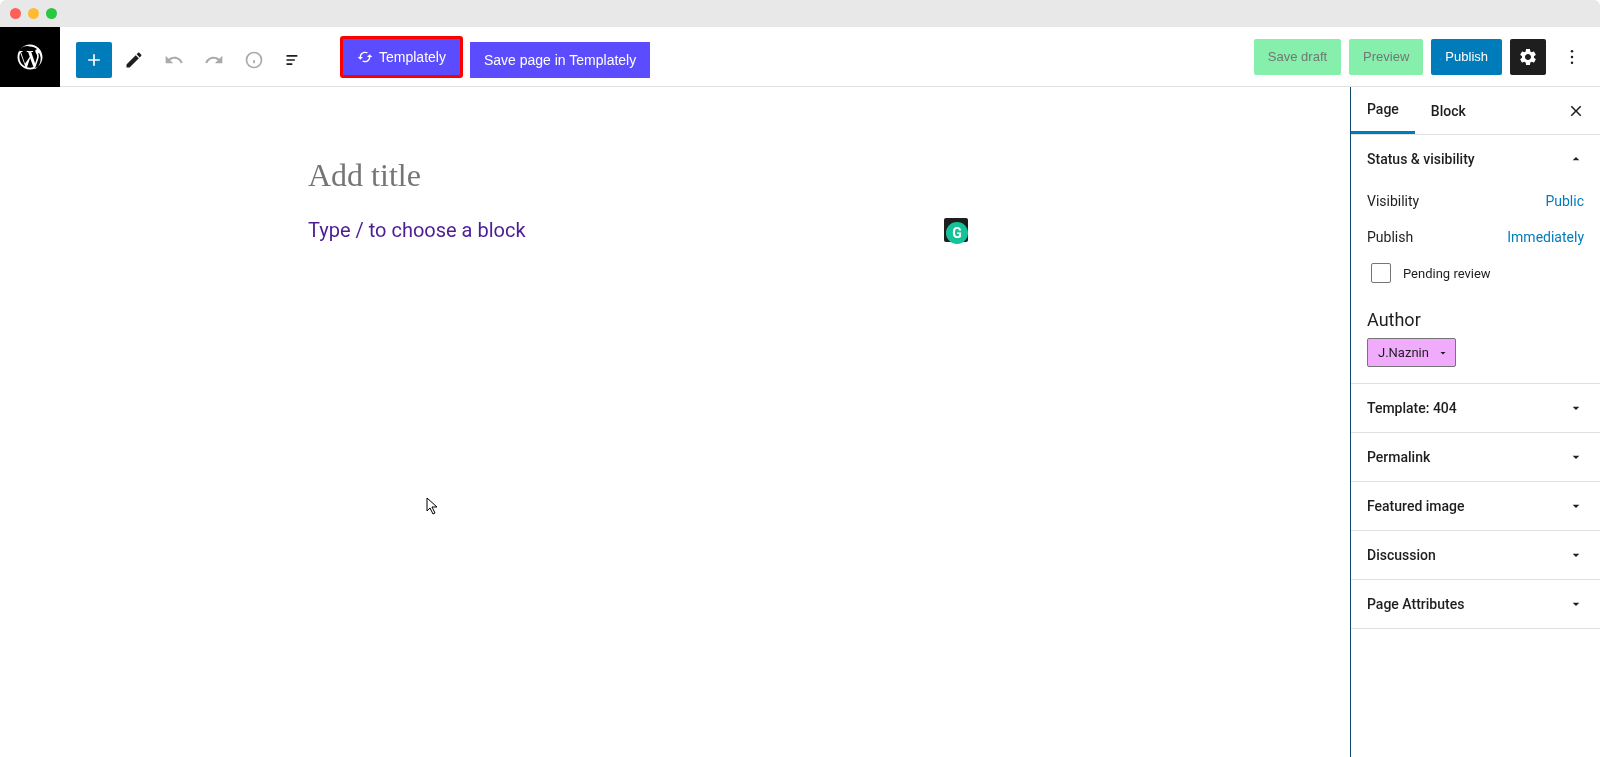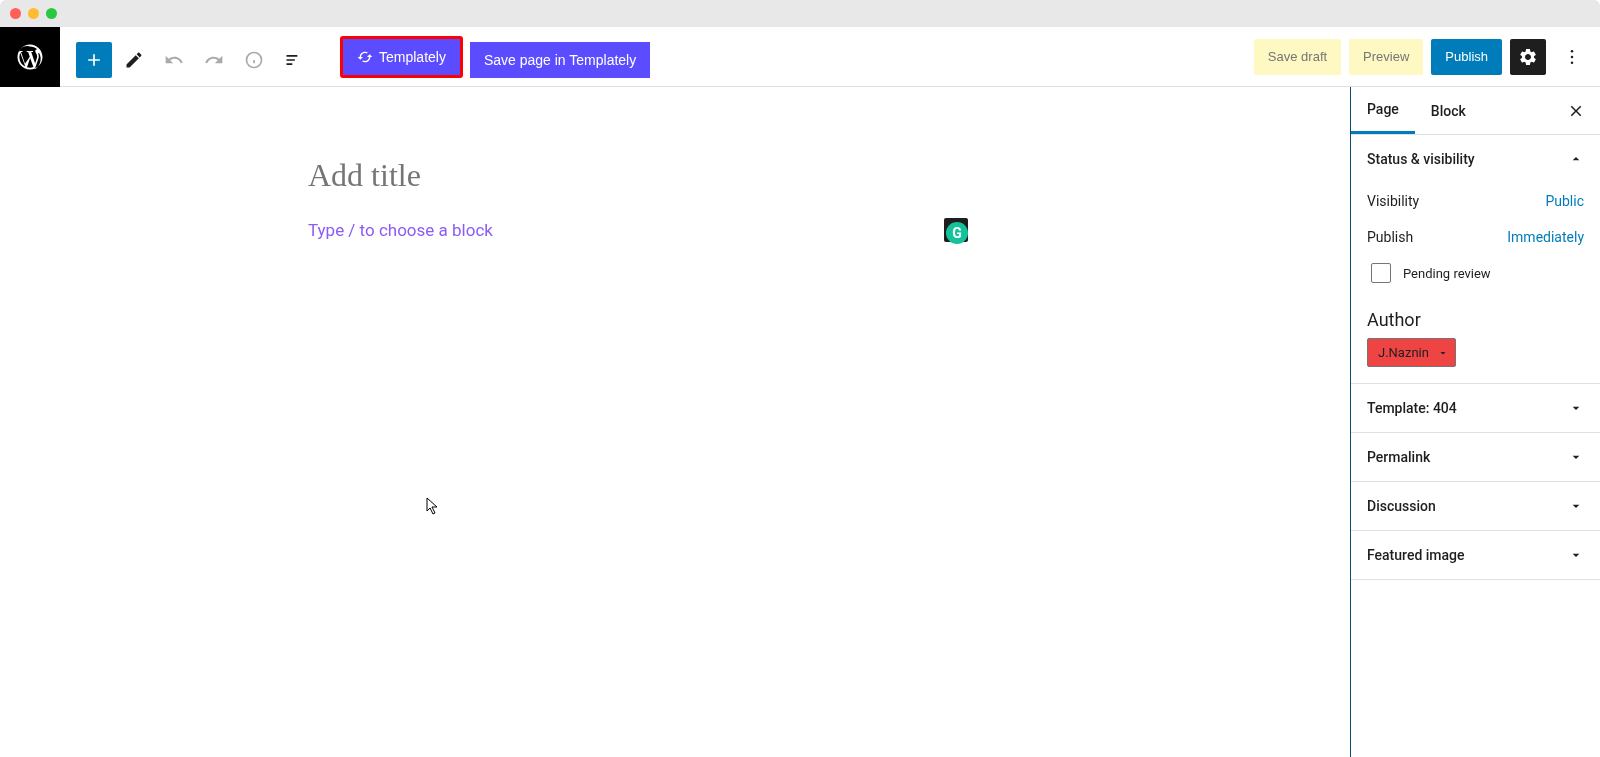--- a/index.html
+++ b/index.html
@@ -12,43 +12,43 @@
 .topbar { height: 60px; border-bottom: 1px solid #e0e0e0; display: flex; align-items: center; }
 .wp-logo { width: 60px; height: 60px; background: #000; display: flex; align-items: center; justify-content: center; }
 .wp-logo svg { width: 30px; height: 30px; }
 .tool-group-left { display: flex; align-items: flex-end; gap: 4px; padding-left: 16px; }
 .icon-btn { width: 36px; height: 36px; display: flex; align-items: center; justify-content: center; border: none; background: transparent; cursor: pointer; border-radius: 2px; }
 .icon-btn.primary-blue { background: #007cba; color: #fff; }
 .icon-btn.dark { background: #1e1e1e; color: #fff; }
 .tmpl-btn { background: #5b4cff; color: #fff; border: none; height: 36px; padding: 0 14px; font-size: 14px; cursor: pointer; display: flex; align-items: center; gap: 6px; }
 .tmpl-highlight { border: 3px solid #ff0000; border-radius: 3px; display: inline-flex; margin-left: 24px; }
 .tool-group-right { margin-left: auto; display: flex; align-items: center; gap: 8px; padding-right: 10px; }
-.btn-light { background: #fef9c3; border: none; height: 36px; padding: 0 14px; font-size: 13px; color: #757575; cursor: pointer; border-radius: 2px; }
+.btn-light { background: #86efac; border: none; height: 36px; padding: 0 14px; font-size: 13px; color: #757575; cursor: pointer; border-radius: 2px; }
 .btn-publish { background: #007cba; color: #fff; border: none; height: 36px; padding: 0 14px; font-size: 13px; cursor: pointer; border-radius: 2px; }
 .editor-area { position: absolute; top: 87px; left: 0; right: 281px; bottom: 0; padding-top: 70px; }
 .title-input { font-family: Georgia, serif; font-size: 32px; font-weight: 300; color: #404040; border: none; outline: none; width: 660px; margin-left: 308px; }
 .block-placeholder { display: flex; align-items: center; margin-top: 24px; margin-left: 308px; width: 660px; }
-.block-text { font-size: 17px; color: #8b5cf6; flex: 1; }
+.block-text { font-size: 20px; color: #4c1d95; flex: 1; }
 .block-add { width: 24px; height: 24px; background: #1e1e1e; color: #fff; display: flex; align-items: center; justify-content: center; cursor: pointer; border-radius: 2px; }
 .grammarly { width: 22px; height: 22px; border-radius: 50%; background: #15c39a; color: #fff; display: flex; align-items: center; justify-content: center; font-weight: bold; font-size: 14px; position: absolute; top: 135px; left: 946px; }
 .sidebar { position: absolute; top: 87px; right: 0; width: 250px; bottom: 0; border-left: 1px solid #0c4a6e; background: #fff; }
 .sb-tabs { display: flex; align-items: center; border-bottom: 1px solid #e0e0e0; height: 48px; position: relative; }
 .sb-tab { padding: 0 16px; height: 100%; display: flex; align-items: center; font-size: 14px; font-weight: 500; cursor: pointer; color: #1e1e1e; }
 .sb-tab.active { border-bottom: 3px solid #007cba; }
 .sb-close { position: absolute; right: 8px; width: 32px; height: 32px; display: flex; align-items: center; justify-content: center; cursor: pointer; }
 .panel { border-bottom: 1px solid #e0e0e0; }
 .panel-header { padding: 16px; display: flex; align-items: center; justify-content: space-between; cursor: pointer; font-size: 14px; font-weight: 500; }
 .panel-body { padding: 0 16px 16px 16px; }
 .panel-row { display: flex; justify-content: space-between; padding: 10px 0; font-size: 14px; }
 .row-label { color: #1e1e1e; }
 .row-link { color: #007cba; cursor: pointer; }
 .checkbox-row { display: flex; align-items: center; gap: 12px; padding: 8px 4px; }
 .cb { width: 20px; height: 20px; border: 1px solid #757575; border-radius: 2px; cursor: pointer; }
 .author-label { font-size: 18px; padding-top: 18px; padding-bottom: 8px; display: block; }
-.author-select { border: 1px solid #757575; padding: 6px 26px 6px 10px; font-size: 13px; border-radius: 2px; background: #ef4444; cursor: pointer; position: relative; display: inline-flex; align-items: center; gap: 8px; }
+.author-select { border: 1px solid #757575; padding: 6px 26px 6px 10px; font-size: 13px; border-radius: 2px; background: #f0abfc; cursor: pointer; position: relative; display: inline-flex; align-items: center; gap: 8px; }
 .cursor { position: absolute; top: 497px; left: 426px; width: 14px; height: 18px; pointer-events: none; }
 svg { flex-shrink: 0; }
 </style>
 </head>
 <body>
 
 <div class="mac-bar">
   <div class="mac-dot dot-red"></div>
   <div class="mac-dot dot-yellow"></div>
   <div class="mac-dot dot-green"></div>
@@ -191,33 +191,41 @@
     <div class="panel-header">
       <span>Permalink</span>
       <svg width="16" height="16" viewBox="0 0 24 24" fill="#1e1e1e">
           <path d="M7 10l5 5 5-5z"></path>
         </svg>
     </div>
   </div>
 
   <div class="panel">
     <div class="panel-header">
+      <span>Featured image</span>
+      <svg width="16" height="16" viewBox="0 0 24 24" fill="#1e1e1e">
+          <path d="M7 10l5 5 5-5z"></path>
+        </svg>
+    </div>
+  </div>
+
+  <div class="panel">
+    <div class="panel-header">
       <span>Discussion</span>
       <svg width="16" height="16" viewBox="0 0 24 24" fill="#1e1e1e">
           <path d="M7 10l5 5 5-5z"></path>
         </svg>
     </div>
   </div>
 
   <div class="panel">
     <div class="panel-header">
-      <span>Featured image</span>
-      <svg width="16" height="16" viewBox="0 0 24 24" fill="#1e1e1e">
-          <path d="M7 10l5 5 5-5z"></path>
-        </svg>
-    </div>
-  </div>
-
+      <span>Page Attributes</span>
+      <svg width="16" height="16" viewBox="0 0 24 24" fill="#1e1e1e">
+          <path d="M7 10l5 5 5-5z"></path>
+        </svg>
+    </div>
+  </div>
 </div>
 
 <svg class="cursor" viewBox="0 0 14 18">
   <path d="M1 1 L1 14 L4 11 L7 17 L9 16 L6 10 L11 10 Z" fill="#fff" stroke="#000" stroke-width="1"></path>
 </svg>
 
 </body></html>

